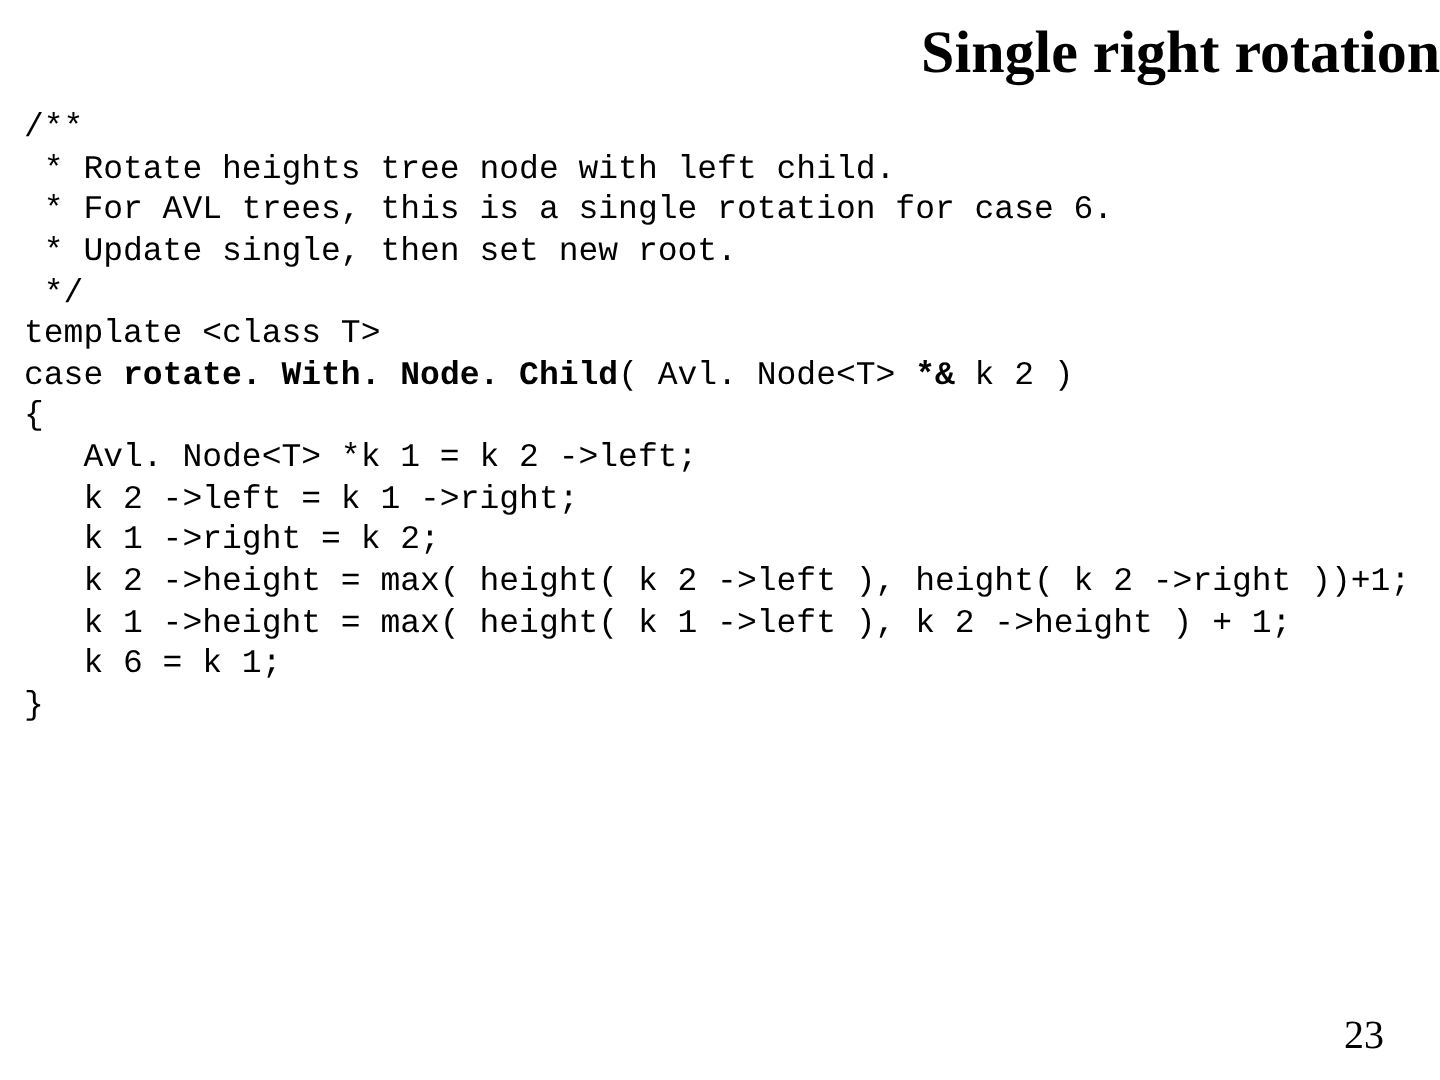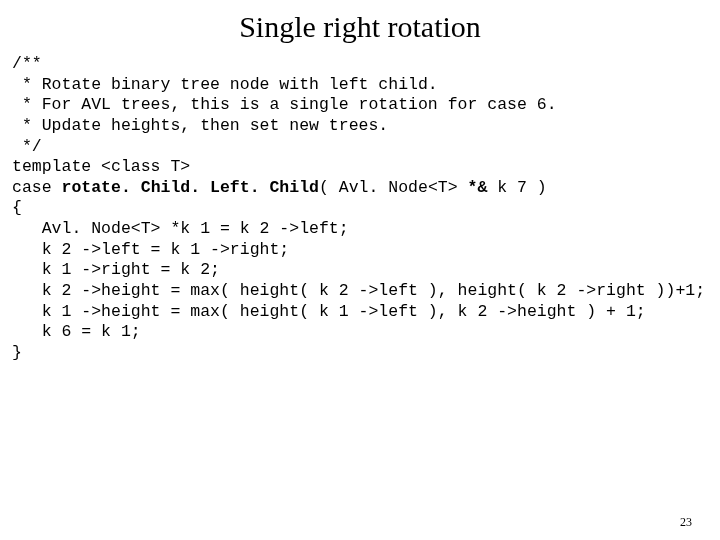--- a/index.html
+++ b/index.html
@@ -12,56 +12,56 @@
     color: #000;
     overflow: hidden;
   }
   .slide {
     position: relative;
     width: 720px;
     height: 540px;
     box-sizing: border-box;
   }
   .title {
-    text-align: center;
+    text-align: right;
     font-size: 30px;
-    font-weight: normal;
+    font-weight: bold;
     margin-top: 10px;
     margin-bottom: 10px;
   }
   .code {
     font-family: "Courier New", Courier, monospace;
     font-size: 16.5px;
     line-height: 1.25;
     white-space: pre;
     padding-left: 12px;
   }
   .bold { font-weight: bold; }
   .pagenum {
     position: absolute;
     right: 28px;
     bottom: 20px;
     font-family: "Times New Roman", Times, serif;
-    font-size: 12px;
+    font-size: 20px;
   }
 </style>
 </head>
 <body>
 
 <div class="slide">
 
   <div class="title">Single right rotation</div>
 
   <div class="code"><span>/**</span>
-<span> * Rotate binary tree node with left child.</span>
+<span> * Rotate heights tree node with left child.</span>
 <span> * For AVL trees, this is a single rotation for case 6.</span>
-<span> * Update heights, then set new trees.</span>
+<span> * Update single, then set new root.</span>
 <span> */</span>
 <span>template &lt;class T&gt;</span>
-<span>case </span><span class="bold">rotate. Child. Left. Child</span><span>( Avl. Node&lt;T&gt; </span><span class="bold">*&amp;</span><span> k 7 )</span>
+<span>case </span><span class="bold">rotate. With. Node. Child</span><span>( Avl. Node&lt;T&gt; </span><span class="bold">*&amp;</span><span> k 2 )</span>
 <span>{</span>
 <span>   Avl. Node&lt;T&gt; *k 1 = k 2 -&gt;left;</span>
 <span>   k 2 -&gt;left = k 1 -&gt;right;</span>
 <span>   k 1 -&gt;right = k 2;</span>
 <span>   k 2 -&gt;height = max( height( k 2 -&gt;left ), height( k 2 -&gt;right ))+1;</span>
 <span>   k 1 -&gt;height = max( height( k 1 -&gt;left ), k 2 -&gt;height ) + 1;</span>
 <span>   k 6 = k 1;</span>
 <span>}</span></div>
 
   <div class="pagenum">23</div>

